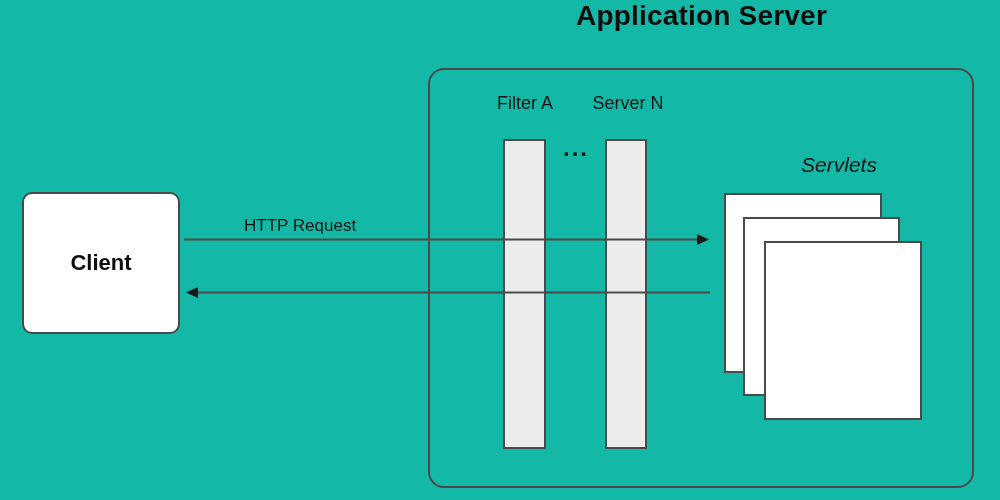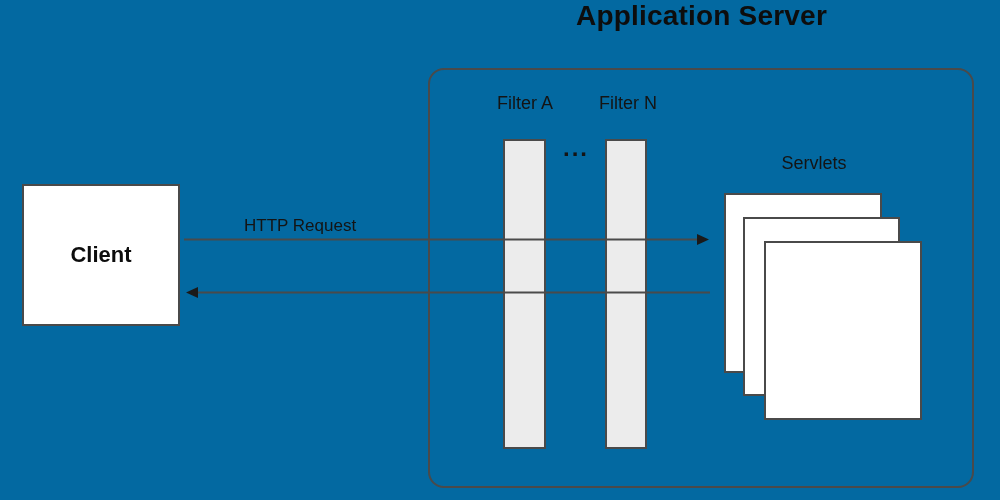--- a/index.html
+++ b/index.html
@@ -5,21 +5,21 @@
   * { margin: 0; padding: 0; box-sizing: border-box; }
   html, body { background: #ffffff; }
   body {
     font-family: "Liberation Sans", sans-serif;
     color: #111111;
   }
   .canvas {
     position: relative;
     width: 1000px;
     height: 500px;
-    background: #0369a1;
+    background: #14b8a6;
     overflow: hidden;
   }
   .diagram-title {
     position: absolute;
     left: 428px;
     top: 0px;
     width: 547px;
     text-align: center;
     font-size: 28px;
     font-weight: 700;
@@ -34,25 +34,25 @@
     width: 546px;
     height: 420px;
     border: 2px solid #4a4a4a;
     border-radius: 16px;
     background: transparent;
     z-index: 1;
   }
   .client-box {
     position: absolute;
     left: 22px;
-    top: 184px;
+    top: 192px;
     width: 158px;
     height: 142px;
     border: 2px solid #4a4a4a;
-    border-radius: 0;
+    border-radius: 10px;
     background: #ffffff;
     display: flex;
     align-items: center;
     justify-content: center;
     z-index: 4;
   }
   .client-label {
     font-size: 22px;
     font-weight: 700;
     color: #0d0d0d;
@@ -85,27 +85,28 @@
     width: 36px;
     text-align: center;
     font-size: 24px;
     font-weight: 700;
     letter-spacing: 2px;
     color: #141414;
     z-index: 5;
   }
   .servlets-label {
     position: absolute;
-    left: 764px;
+    left: 789px;
     top: 153px;
     width: 100px;
     text-align: center;
-    font-size: 18px;
+    font-size: 21px;
     color: #141414;
     z-index: 5;
+    font-style: italic;
   }
   .servlet-card {
     position: absolute;
     background: #ffffff;
     border: 2px solid #4a4a4a;
     z-index: 2;
   }
   .servlet-card.back  { left: 724px; top: 193px; width: 158px; height: 180px; }
   .servlet-card.mid   { left: 743px; top: 217px; width: 157px; height: 179px; }
   .servlet-card.front { left: 764px; top: 241px; width: 158px; height: 179px; }
@@ -136,21 +137,21 @@
   <div class="server-box"></div>
 
   <div class="client-box">
     <span class="client-label">Client</span>
   </div>
 
   <div class="filter-bar a"></div>
   <div class="filter-bar n"></div>
 
   <div class="filter-label a">Filter A</div>
-  <div class="filter-label n">Filter N</div>
+  <div class="filter-label n">Server N</div>
 
   <div class="dots">...</div>
 
   <div class="servlets-label">Servlets</div>
 
   <div class="servlet-card back"></div>
   <div class="servlet-card mid"></div>
   <div class="servlet-card front"></div>
 
   <svg class="arrows-layer" viewBox="0 0 1000 500" xmlns="http://www.w3.org/2000/svg">

